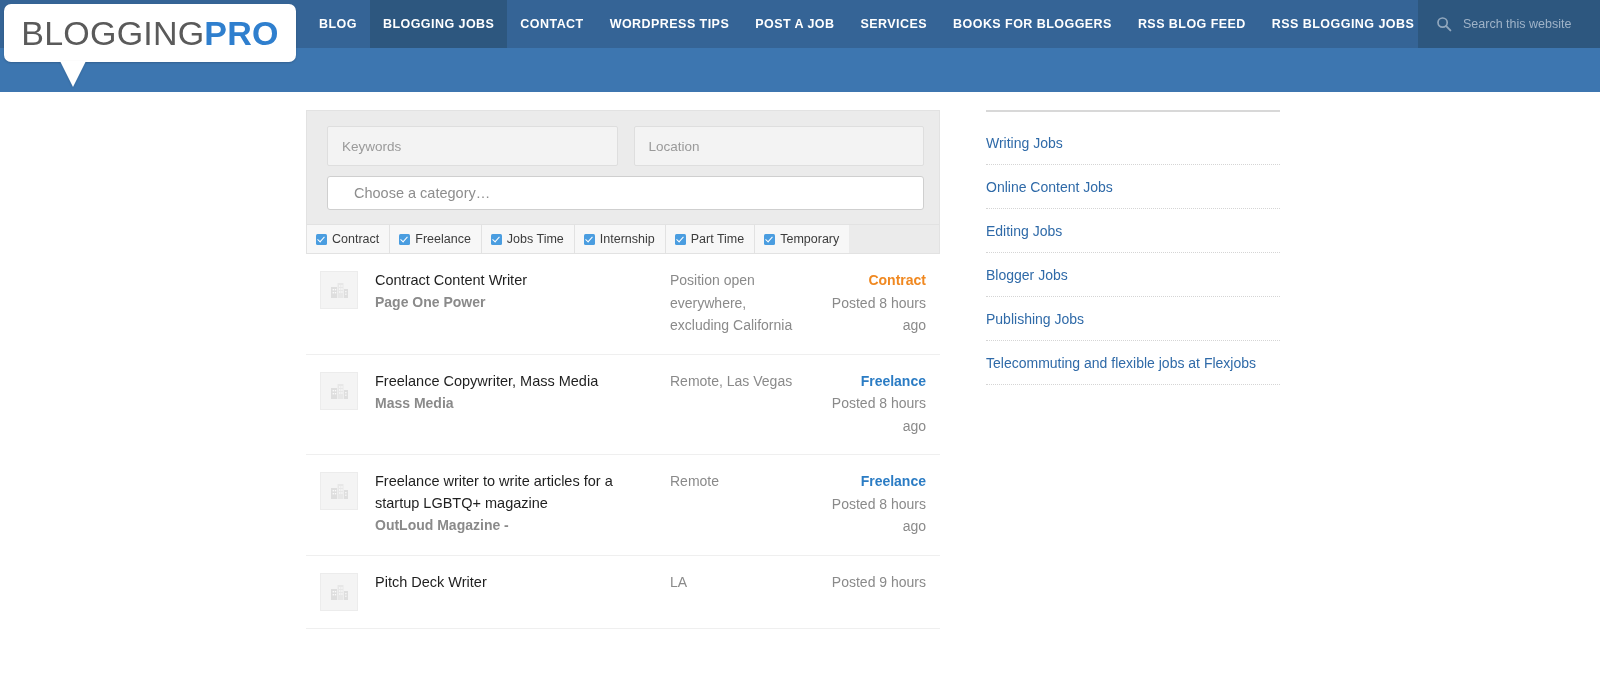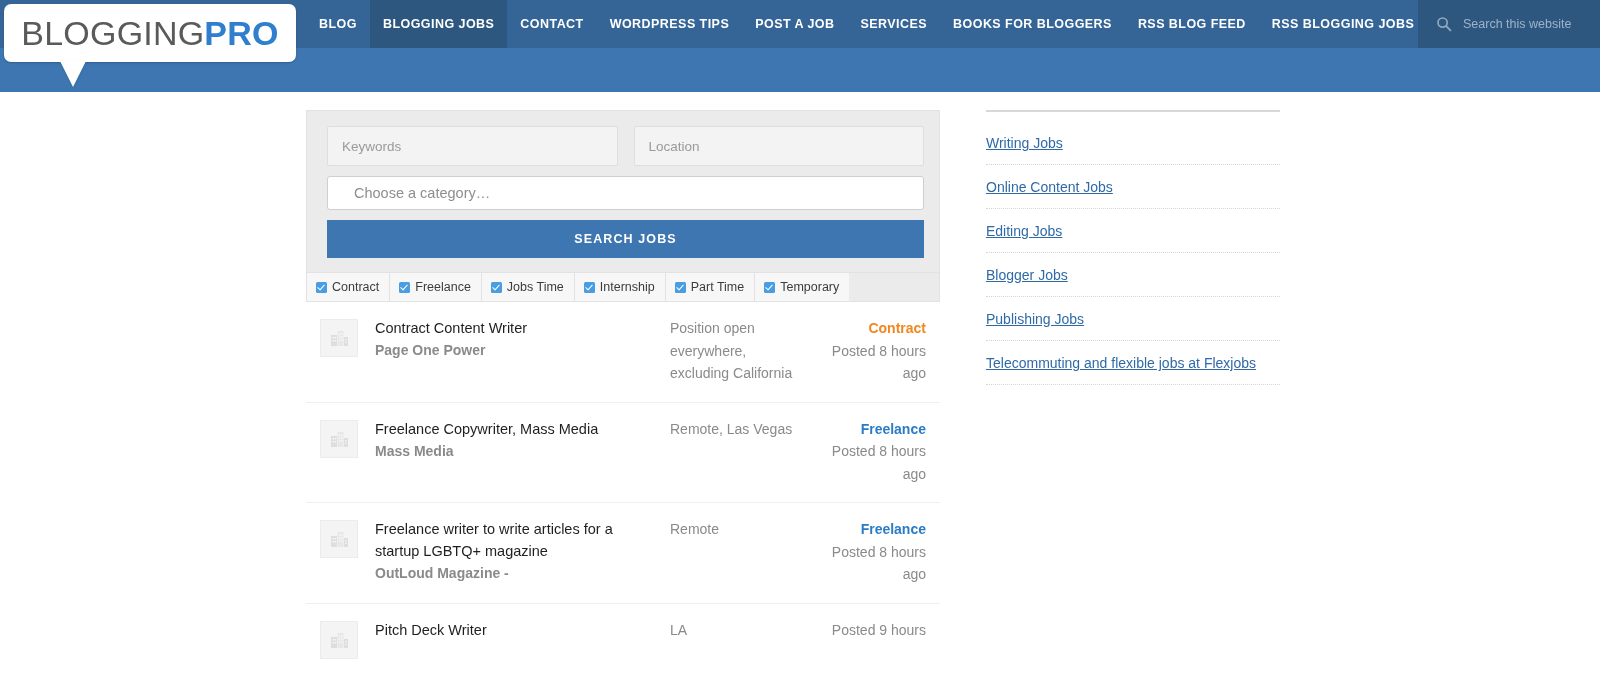--- a/index.html
+++ b/index.html
@@ -285,21 +285,20 @@
   }
   .side-link-item {
     border-bottom: 1px dotted #d5d5d5;
     padding-bottom: 12px;
     margin-bottom: 13px;
   }
   .side-link-item:last-child { border-bottom: 1px dotted #d5d5d5; }
   .side-link {
     font-size: 14px;
     color: #2f6aa8;
-    text-decoration: underline;
     cursor: pointer;
     line-height: 18px;
   }
 </style>
 </head>
 <body>
 
 <div class="site-header">
   <div class="nav-strip"></div>
 
@@ -336,21 +335,20 @@
 <div class="page">
 
   <div class="main-col">
 
     <form class="job-search-form">
       <div class="field-row">
         <input class="text-field" type="text" placeholder="Keywords" style="">
         <input class="text-field" type="text" placeholder="Location" style="">
       </div>
       <div class="select-field">Choose a category…</div>
-      <button class="search-jobs-btn">SEARCH JOBS</button>
     </form>
 
     <div class="filter-row" id="filter-row">
         <label class="filter-item">
           <span class="cbx"></span>
           <span>Contract</span>
         </label>
         <label class="filter-item">
           <span class="cbx"></span>
           <span>Freelance</span>

